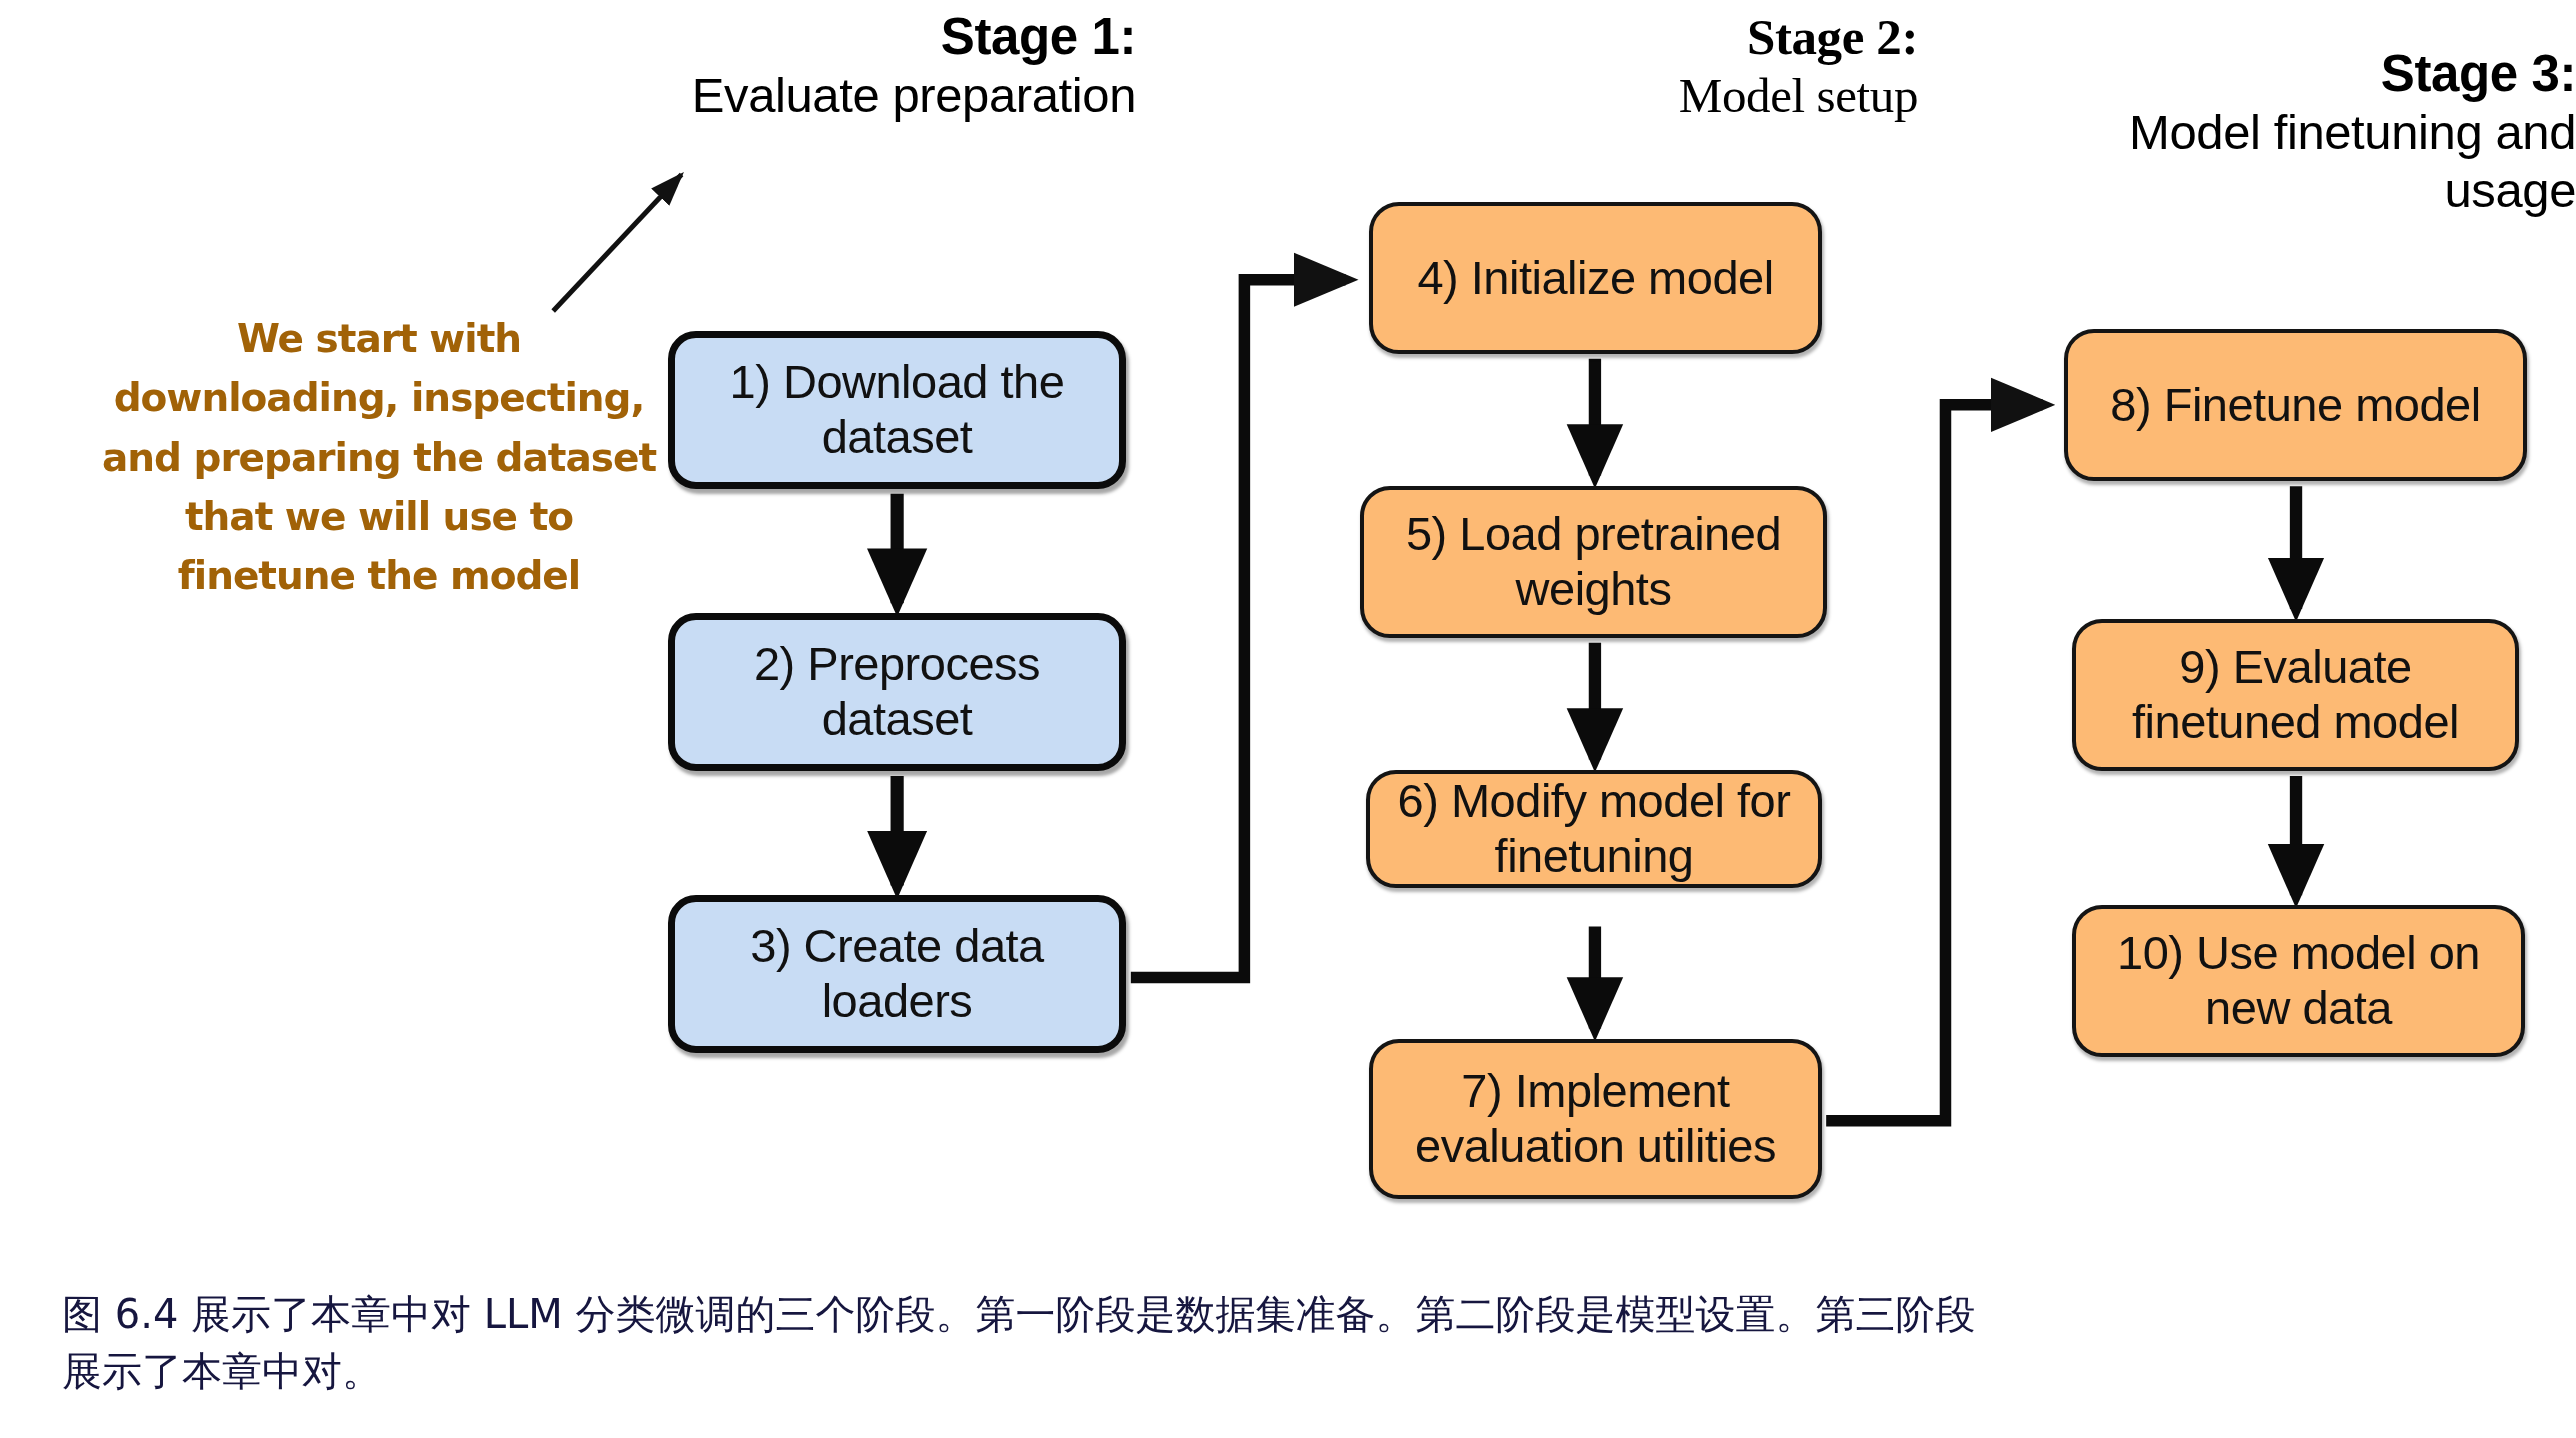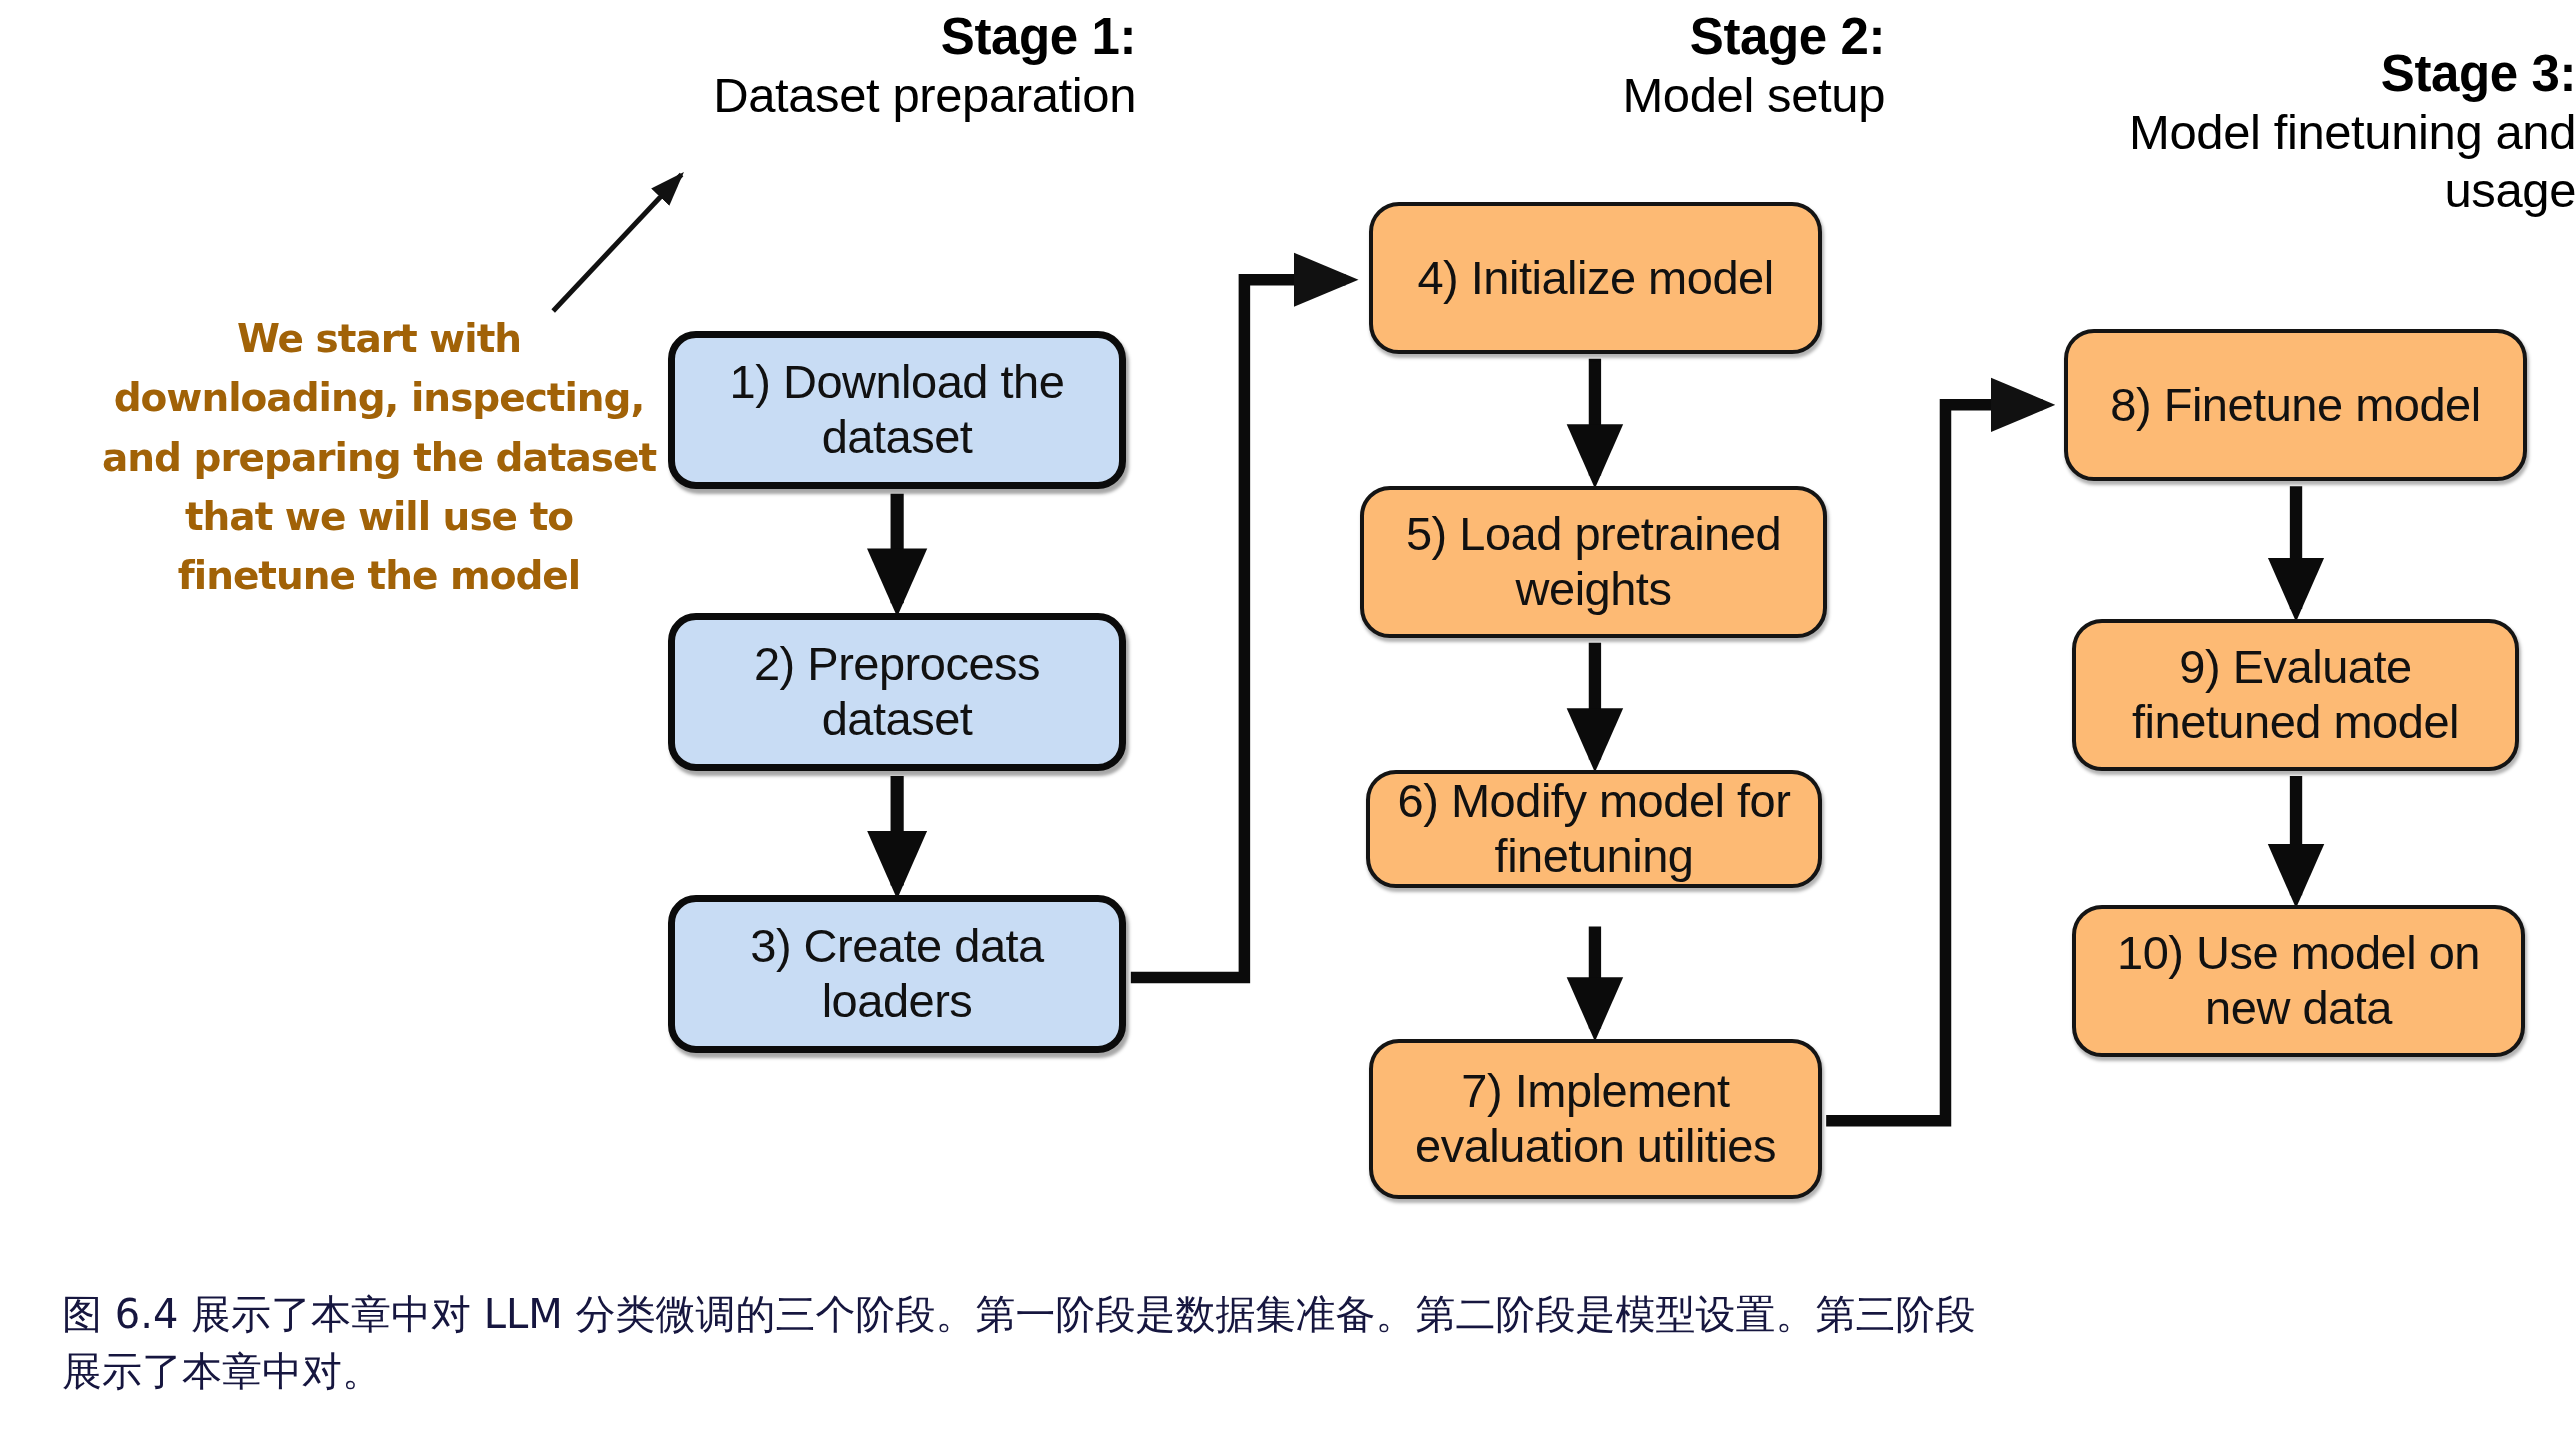--- a/index.html
+++ b/index.html
@@ -37,21 +37,21 @@
     letter-spacing: -0.4px;
   }
   .stage-header .stage-sub {
     display: block;
     font-weight: normal;
     font-size: 49px;
     letter-spacing: -0.4px;
   }
 
   #hdr-1 { left: 527px; top: 6.6px;  width: 609px; }
-  #hdr-2 { left: 1309px; top: 6.6px; width: 576px; }
+  #hdr-2 { left: 1342px; top: 6.6px; width: 576px; font-family: Liberation Serif, serif; }
   #hdr-3 { left: 2016px; top: 2px; width: 560px; margin-top: 42px; }
 
   
   #note {
     position: absolute;
     left: 99px;
     top: 309px;
     width: 560px;
     text-align: center;
     font-family: "DejaVu Sans", sans-serif;
@@ -131,21 +131,21 @@
     margin-left: 32px;
   }
 </style>
 </head>
 <body>
 
 <div id="diagram">
 
   <div class="stage-header" id="hdr-1">
     <span class="stage-title">Stage 1:</span>
-    <span class="stage-sub">Dataset preparation</span>
+    <span class="stage-sub">Evaluate preparation</span>
   </div>
 
   <div class="stage-header" id="hdr-2">
     <span class="stage-title">Stage 2:</span>
     <span class="stage-sub">Model setup</span>
   </div>
 
   <div class="stage-header" id="hdr-3">
     <span class="stage-title">Stage 3:</span>
     <span class="stage-sub">Model finetuning and usage</span>

